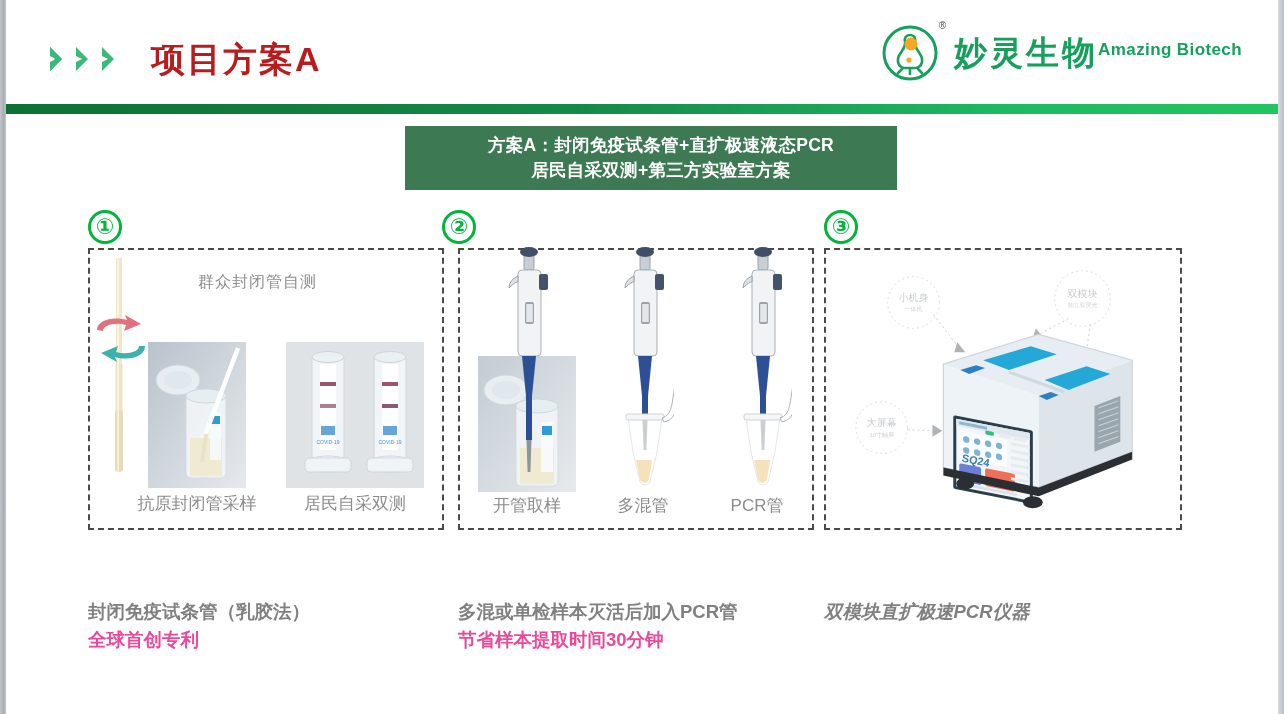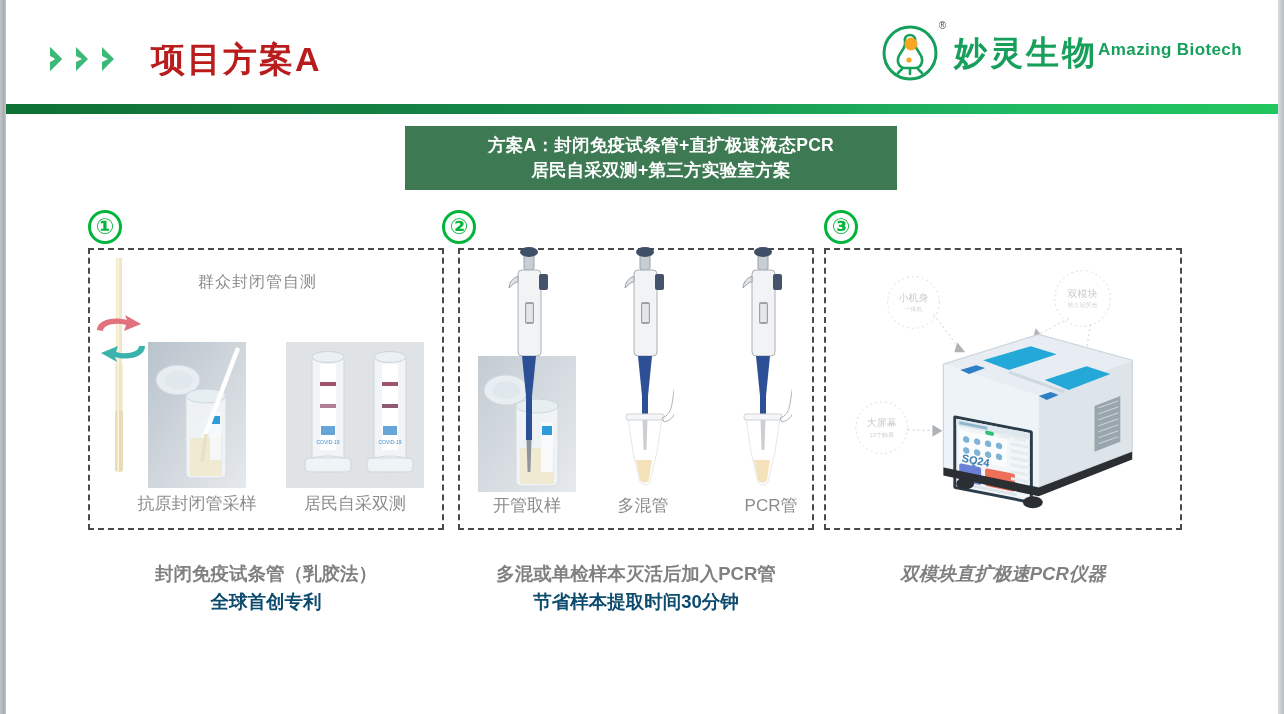--- a/index.html
+++ b/index.html
@@ -138,33 +138,33 @@
   .cap2 { position: absolute; left: 186px; top: 242px; width: 158px; }
 
   
   .pipette { position: absolute; width: 60px; height: 250px; }
   .pp1 { left: 38px; top: -4px; }
   .pp2 { left: 154px; top: -4px; }
   .pp3 { left: 272px; top: -4px; }
   .ph3 { left: 18px; top: 106px; width: 98px; height: 136px; }
   .capA { position: absolute; left: 8px; top: 244px; width: 118px; }
   .capB { position: absolute; left: 128px; top: 244px; width: 110px; }
-  .capC { position: absolute; left: 256px; top: 244px; width: 110px; }
+  .capC { position: absolute; left: 242px; top: 244px; width: 110px; }
 
   
   .machine-wrap {
     position: absolute; left: 8px; top: 6px; right: 8px; bottom: 6px;
     overflow: hidden;
   }
 
   
   .footcaps { position: absolute; left: 0; top: 560px; width: 1284px; }
-  .fc { position: absolute; text-align: center; line-height: 1.5; }
+  .fc { position: absolute; line-height: 1.5; margin-top: 38px; }
   .fc .l1 { font-size: 18.5px; font-weight: bold; color: #808080; white-space: nowrap; }
-  .fc .l2 { font-size: 18.5px; font-weight: bold; color: #0c4a6e; white-space: nowrap; }
+  .fc .l2 { font-size: 18.5px; font-weight: bold; color: #ec4899; white-space: nowrap; }
   .fc1 { left: 88px; width: 356px; }
   .fc2 { left: 458px; width: 356px; }
   .fc3 { left: 824px; width: 358px; font-style: italic; }
 </style>
 </head>
 <body>
 
 <div class="slide">
 
   <div class="edge-left"></div>

